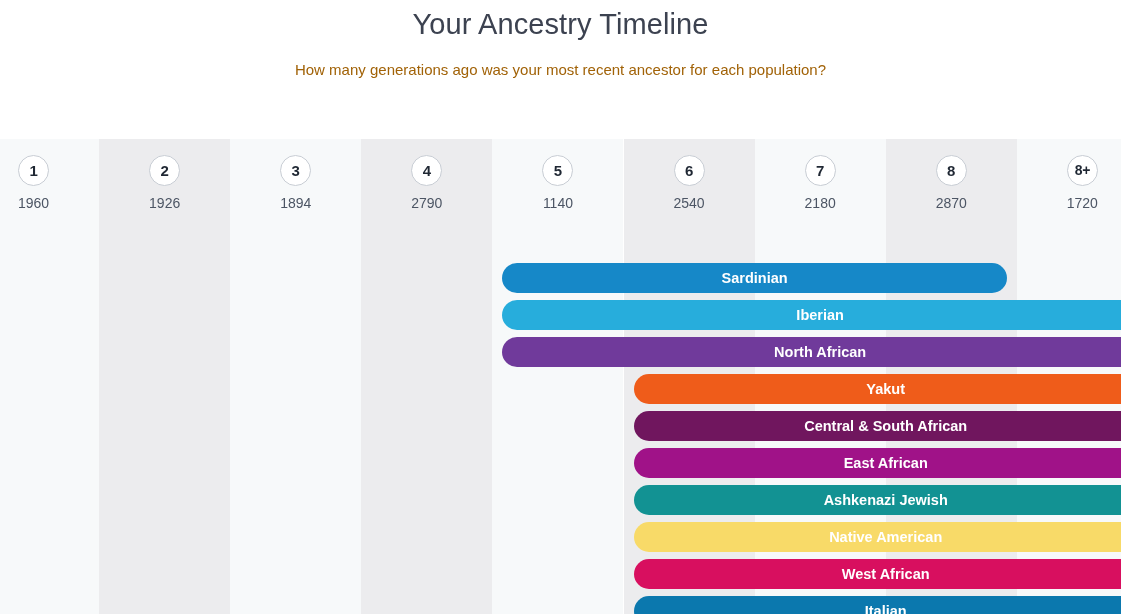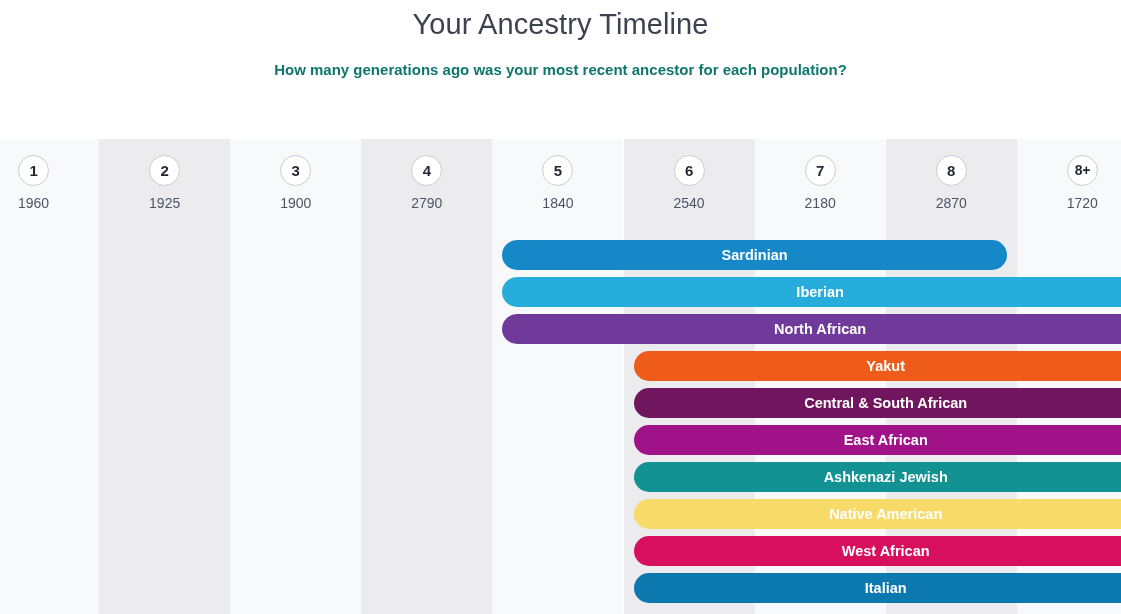--- a/index.html
+++ b/index.html
@@ -33,22 +33,22 @@
     font-weight: 400;
     color: #3c4250;
     letter-spacing: 0.1px;
     line-height: 36px;
   }
   #subtitle {
     position: absolute;
     top: 59px; left: 0; width: 1121px;
     text-align: center;
     font-size: 15px;
-    font-weight: 700;
-    color: #0f766e;
+    font-weight: 400;
+    color: #a16207;
     line-height: 22px;
   }
 
   
   #chart {
     position: absolute;
     top: 139px; left: 0;
     width: 1121px;
     height: 475px;
   }
@@ -108,20 +108,21 @@
     position: absolute;
     height: 30px;
     border-radius: 15px;
     color: #ffffff;
     font-size: 14.5px;
     font-weight: bold;
     line-height: 30px;
     text-align: center;
     white-space: nowrap;
     overflow: hidden;
+    margin-top: 23px;
   }
 </style>
 </head>
 <body>
 
 <div id="page">
 
   <div id="header">
     <div id="title">Your Ancestry Timeline</div>
     <div id="subtitle">How many generations ago was your most recent ancestor for each population?</div>
@@ -141,33 +142,33 @@
         <div class="col light" style="left: 1016.8px; width: 131.1px;"></div>
       </div>
 
     <div id="gens">
         <div class="gen" style="left: -32px; width: 131.1px;">
           <div class="gen-circle">1</div>
           <div class="gen-year">1960</div>
         </div>
         <div class="gen" style="left: 99.1px; width: 131.1px;">
           <div class="gen-circle">2</div>
-          <div class="gen-year">1925</div>
+          <div class="gen-year">1926</div>
         </div>
         <div class="gen" style="left: 230.2px; width: 131.1px;">
           <div class="gen-circle">3</div>
-          <div class="gen-year">1900</div>
+          <div class="gen-year">1894</div>
         </div>
         <div class="gen" style="left: 361.3px; width: 131.1px;">
           <div class="gen-circle">4</div>
           <div class="gen-year">2790</div>
         </div>
         <div class="gen" style="left: 492.4px; width: 131.1px;">
           <div class="gen-circle">5</div>
-          <div class="gen-year">1840</div>
+          <div class="gen-year">1140</div>
         </div>
         <div class="gen" style="left: 623.5px; width: 131.1px;">
           <div class="gen-circle">6</div>
           <div class="gen-year">2540</div>
         </div>
         <div class="gen" style="left: 754.6px; width: 131.1px;">
           <div class="gen-circle">7</div>
           <div class="gen-year">2180</div>
         </div>
         <div class="gen" style="left: 885.7px; width: 131.1px;">

